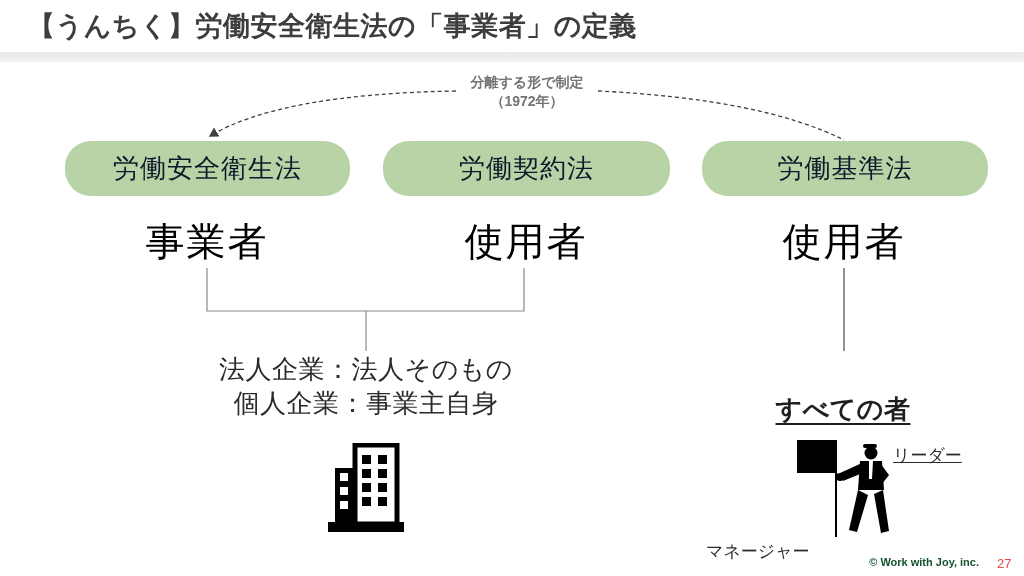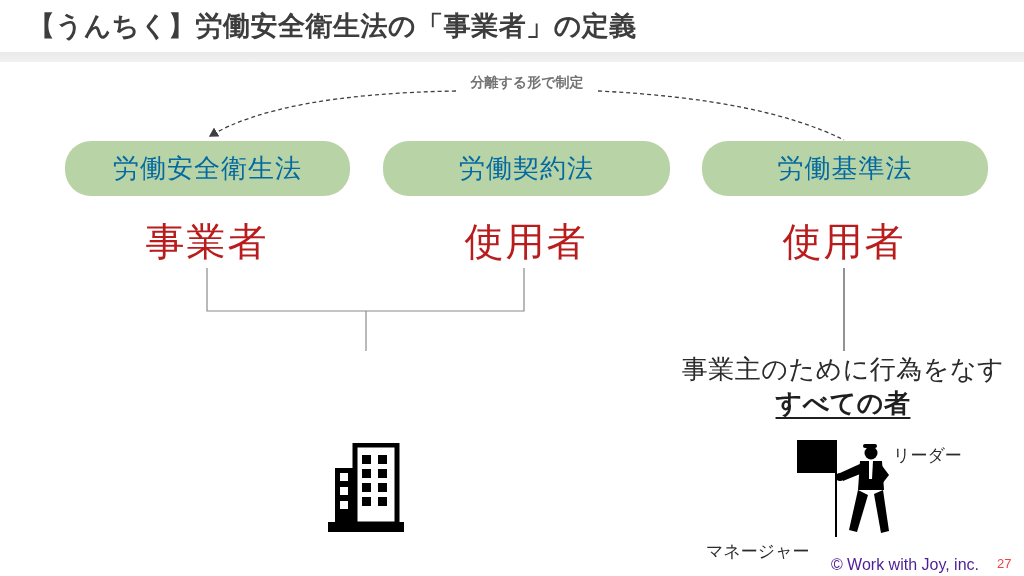--- a/index.html
+++ b/index.html
@@ -11,56 +11,57 @@
   .divider { position:absolute; left:0; top:52px; width:1024px; height:10px;
              background:linear-gradient(#e9e9e9,#f2f2f2); }
 
   .annotation { position:absolute; left:421px; top:73px; width:212px; text-align:center;
                 font-size:14px; font-weight:700; color:#737373; line-height:19px; }
 
   .lines-layer { position:absolute; left:0; top:0; width:1024px; height:576px; pointer-events:none; }
 
   .pill { position:absolute; top:141px; height:55px; background:#b8d3a6; border-radius:26px;
           display:flex; align-items:center; justify-content:center;
-          font-size:26px; font-weight:500; color:#0369a1; letter-spacing:1px; }
+          font-size:26px; font-weight:500; color:#0f172a; letter-spacing:1px; }
   .pill1 { left:65px;  width:285px; }
   .pill2 { left:383px; width:287px; }
   .pill3 { left:702px; width:286px; }
 
   .role { position:absolute; top:215px; width:300px; text-align:center;
-          font-size:39px; font-weight:500; color:#b91c1c; letter-spacing:2px; }
+          font-size:39px; font-weight:500; color:#000000; letter-spacing:2px; }
   .role1 { left:57px; } .role2 { left:376px; } .role3 { left:694px; }
 
   .def { position:absolute; top:352px; width:360px; text-align:center;
          font-size:26px; font-weight:500; color:#2b2b2b; line-height:34px; letter-spacing:0.5px; }
   .def-left  { left:186px; }
   .def-right { left:663px; }
   .def .emph { font-weight:700; color:#1f1f1f;
-               text-decoration:underline; text-underline-offset:5px; text-decoration-thickness:2px; }
+               text-decoration:underline; text-underline-offset:5px; text-decoration-thickness:2px;margin-top:40px; }
 
   .building-icon-box { position:absolute; left:326px; top:443px; width:80px; height:92px; }
   .flagman-icon-box  { position:absolute; left:790px; top:437px; width:106px; height:102px; }
 
   .fig-label { position:absolute; font-size:17px; font-weight:500; color:#2b2b2b; }
-  .label-leader  { left:893px; top:444px; }
+  .label-leader  { left:893px; top:444px;text-decoration:underline; }
   .label-manager { left:706px; top:540px; }
 
-  .copyright { position:absolute; right:45px; top:556px; font-size:16px; color:#4c1d95; }
+  .copyright { position:absolute; right:45px; top:556px; font-size:11px; color:#14532d;font-weight:bold; }
   .page-number { position:absolute; left:997px; top:556px; font-size:13px; color:#ef4444; }
 </style>
 </head>
 <body>
 
 <div class="slide">
 
   <div class="title">【うんちく】労働安全衛生法の「事業者」の定義</div>
   <div class="divider"></div>
 
   <div class="annotation">
     <div>分離する形で制定</div>
+    <div>（1972年）</div>
   </div>
 
   <svg class="lines-layer" viewBox="0 0 1024 576">
     <defs>
       <marker id="arrowL" markerWidth="8" markerHeight="8" refX="6" refY="4" orient="auto">
         <path d="M0,0 L7,4 L0,8 Z" fill="#3f3f3f"></path>
       </marker>
     </defs>
     <path d="M456,91 Q280,94 210,136" fill="none" stroke="#3f3f3f" stroke-width="1.3" stroke-dasharray="4 3" marker-end="url(#arrowL)"></path>
     <path d="M598,91 Q762,99 844,140" fill="none" stroke="#3f3f3f" stroke-width="1.3" stroke-dasharray="4 3"></path>
@@ -70,23 +71,26 @@
   </svg>
 
   <div class="pill pill1">労働安全衛生法</div>
   <div class="pill pill3">労働基準法</div>
   <div class="pill pill2">労働契約法</div>
 
   <div class="role role1">事業者</div>
   <div class="role role2">使用者</div>
   <div class="role role3">使用者</div>
 
+  <div class="def def-left">
+    <div>法人企業：法人そのもの</div>
+    <div>個人企業：事業主自身</div>
+  </div>
 
   <div class="def def-right">
-    <div>事業主のために行為をなす</div>
     <div class="emph">すべての者</div>
   </div>
 
   <div class="building-icon-box">
     <svg viewBox="0 0 80 92" width="80" height="92">
       <rect x="2" y="79" width="76" height="10" fill="#000"></rect>
       <rect x="9" y="25" width="21" height="56" fill="#000"></rect>
       <rect x="14" y="30" width="8" height="8" fill="#fff"></rect>
       <rect x="14" y="44" width="8" height="8" fill="#fff"></rect>
       <rect x="14" y="58" width="8" height="8" fill="#fff"></rect>

